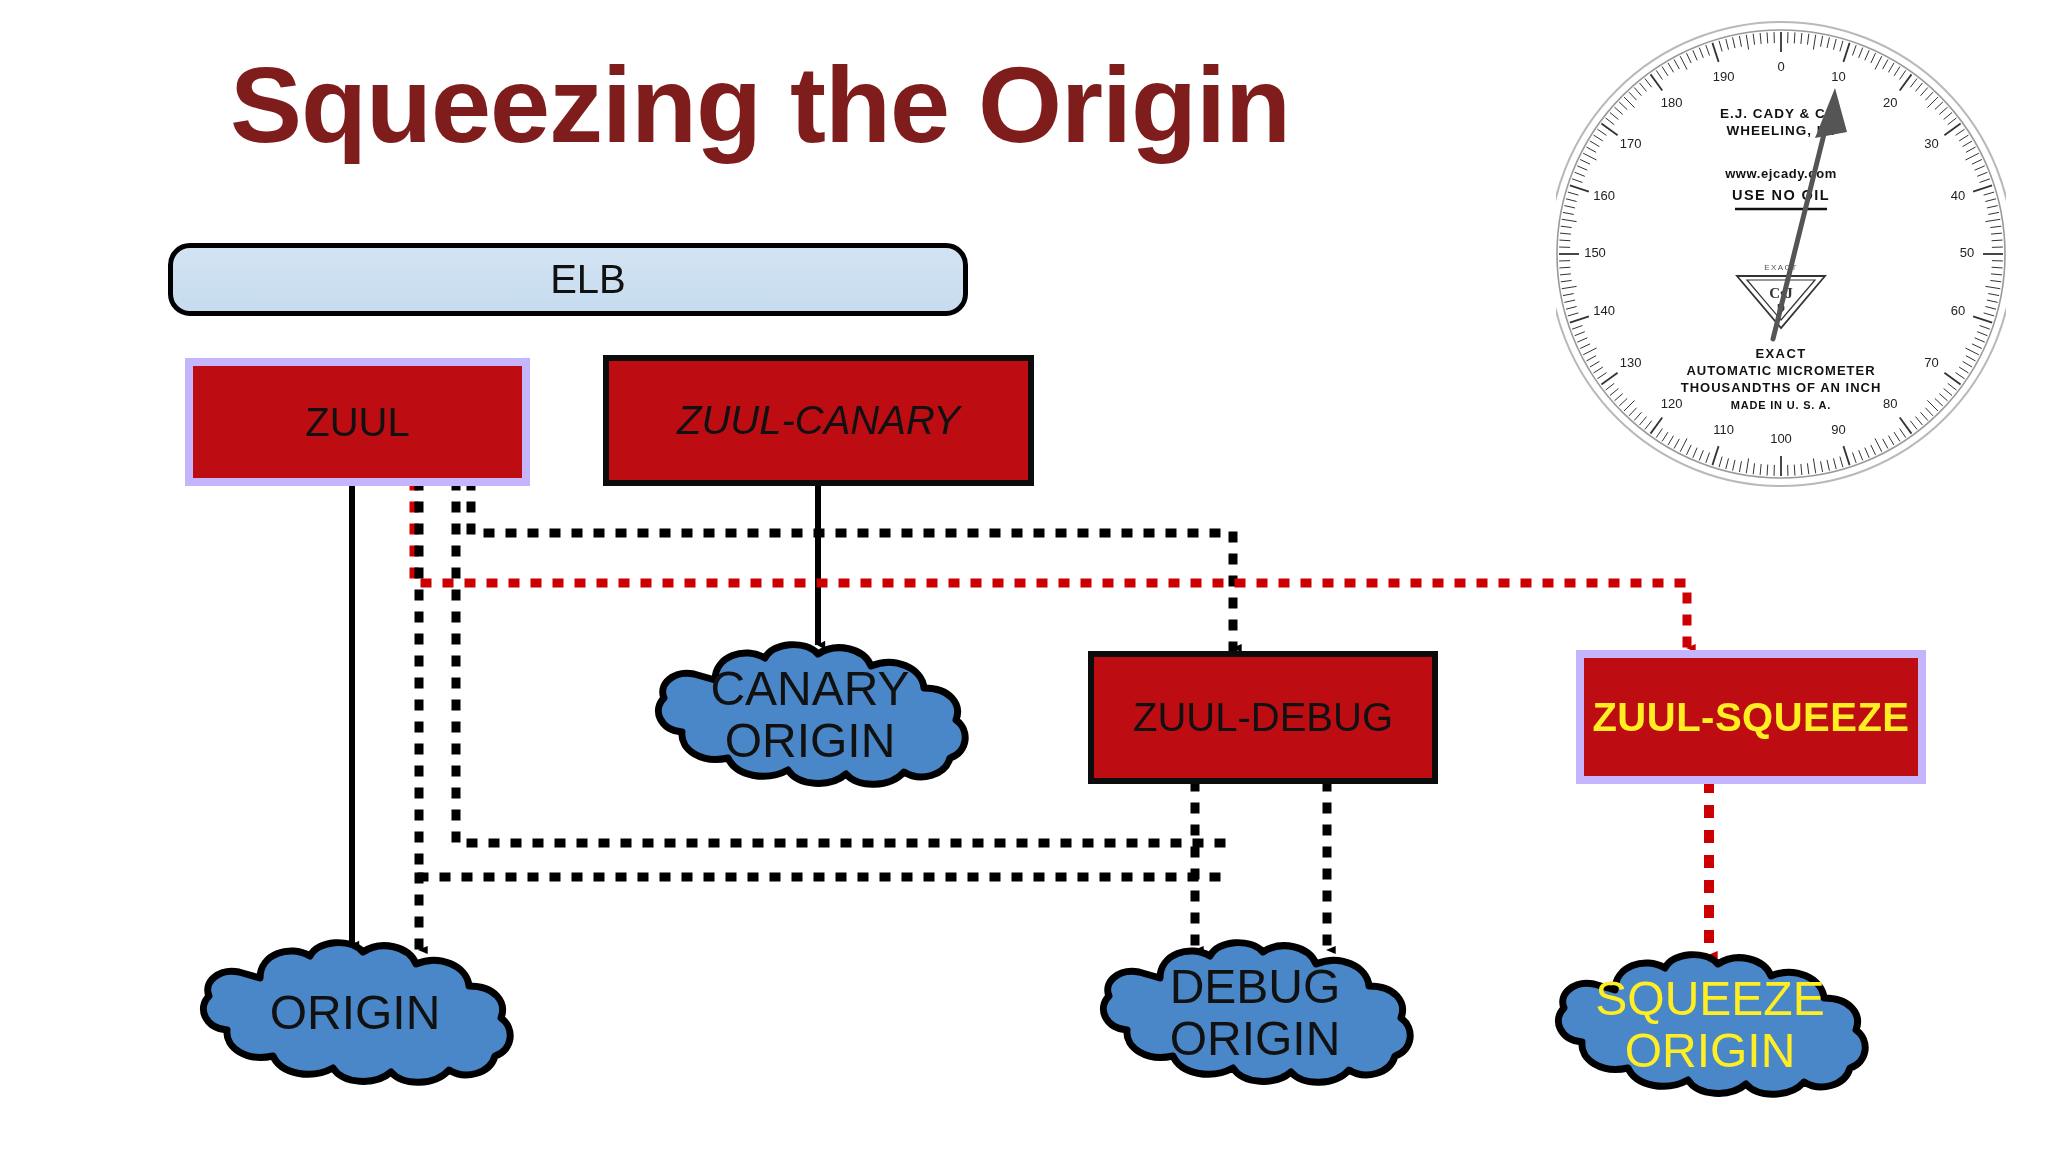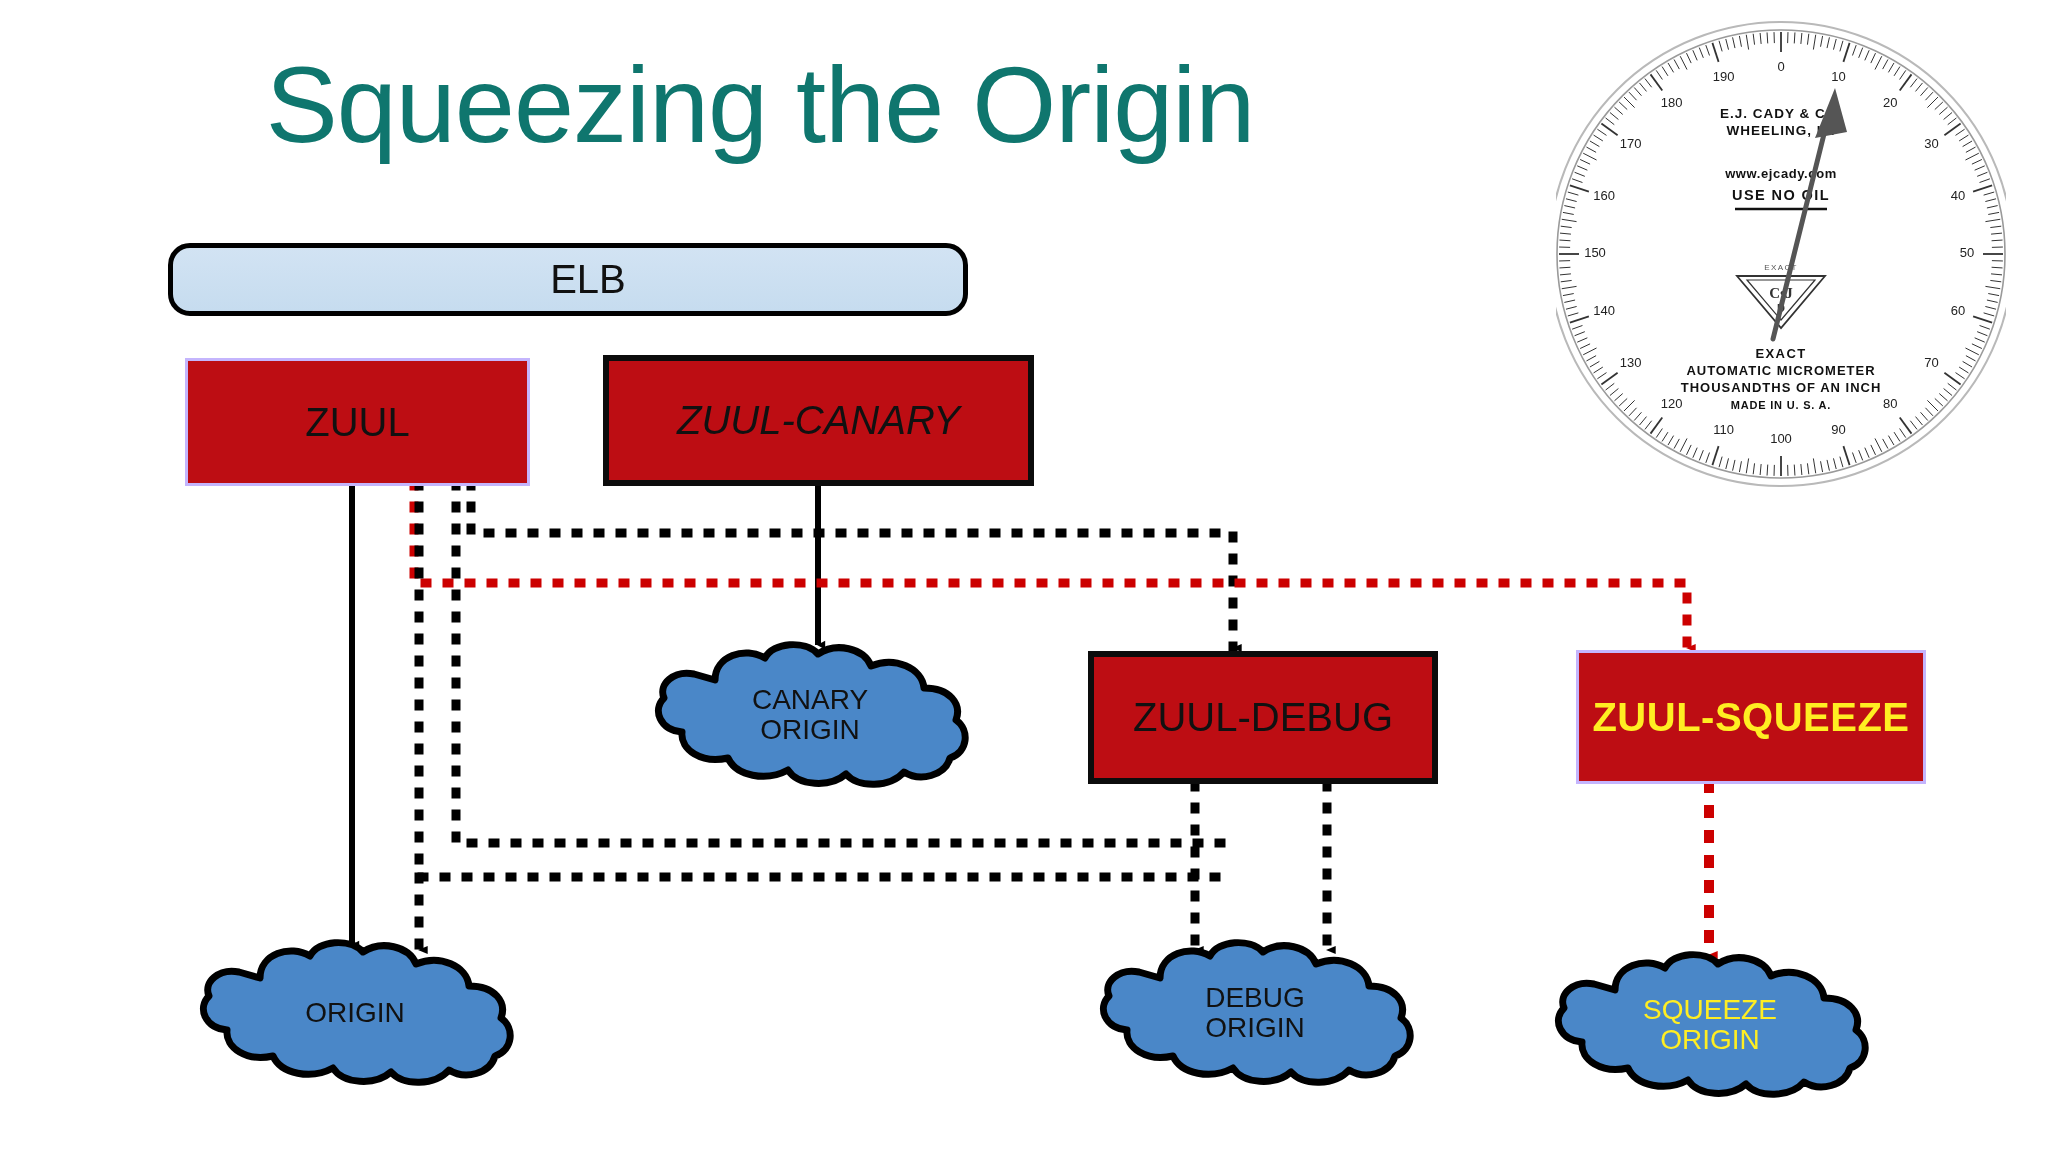--- a/index.html
+++ b/index.html
@@ -5,43 +5,43 @@
   html,body{margin:0;padding:0;background:#ffffff;}
   body{width:2048px;height:1152px;position:relative;overflow:hidden;
        font-family:"Liberation Sans","DejaVu Sans",sans-serif;}
 
   #stage{position:absolute;inset:0;width:2048px;height:1152px;}
 
   
   #title{
     position:absolute;left:0;top:48px;width:1520px;
     text-align:center;font-size:108px;line-height:1.05;
-    color:#0f766e;font-weight:400;letter-spacing:-1px;
+    color:#7f1d1d;font-weight:700;letter-spacing:-1px;
   }
 
   
   .node{position:absolute;box-sizing:border-box;display:flex;
         align-items:center;justify-content:center;text-align:center;}
 
   .elb{
     background:linear-gradient(180deg,#d2e3f3 0%,#c6dcef 100%);
     border:5px solid #000;border-radius:22px;
     font-size:40px;color:#111;padding-left:40px;
   }
 
   .zuulbox{background:#bd0d13;font-size:40px;color:#111;}
   .zuulbox.black{border:6px solid #0c0c0c;}
-  .zuulbox.yellow{border:3px solid #c4b5fd;}
+  .zuulbox.yellow{border:8px solid #c4b5fd;}
   .zuulbox.squeeze{color:#ffee22;font-weight:700;letter-spacing:.5px;margin-left:39px;}
 
   
   .cloud{position:absolute;}
   .cloud .label{
     position:absolute;left:0;right:0;top:50%;transform:translateY(-50%);
-    text-align:center;font-size:28px;line-height:1.08;color:#111;
+    text-align:center;font-size:48px;line-height:1.08;color:#111;
     pointer-events:none;
   }
   .cloud.squeeze .label{color:#ffee22;}
 
   
   #wires{position:absolute;left:0;top:0;width:2048px;height:1152px;
          pointer-events:none;}
 
   
   #dial{position:absolute;left:1556px;top:8px;width:450px;height:556px;}

